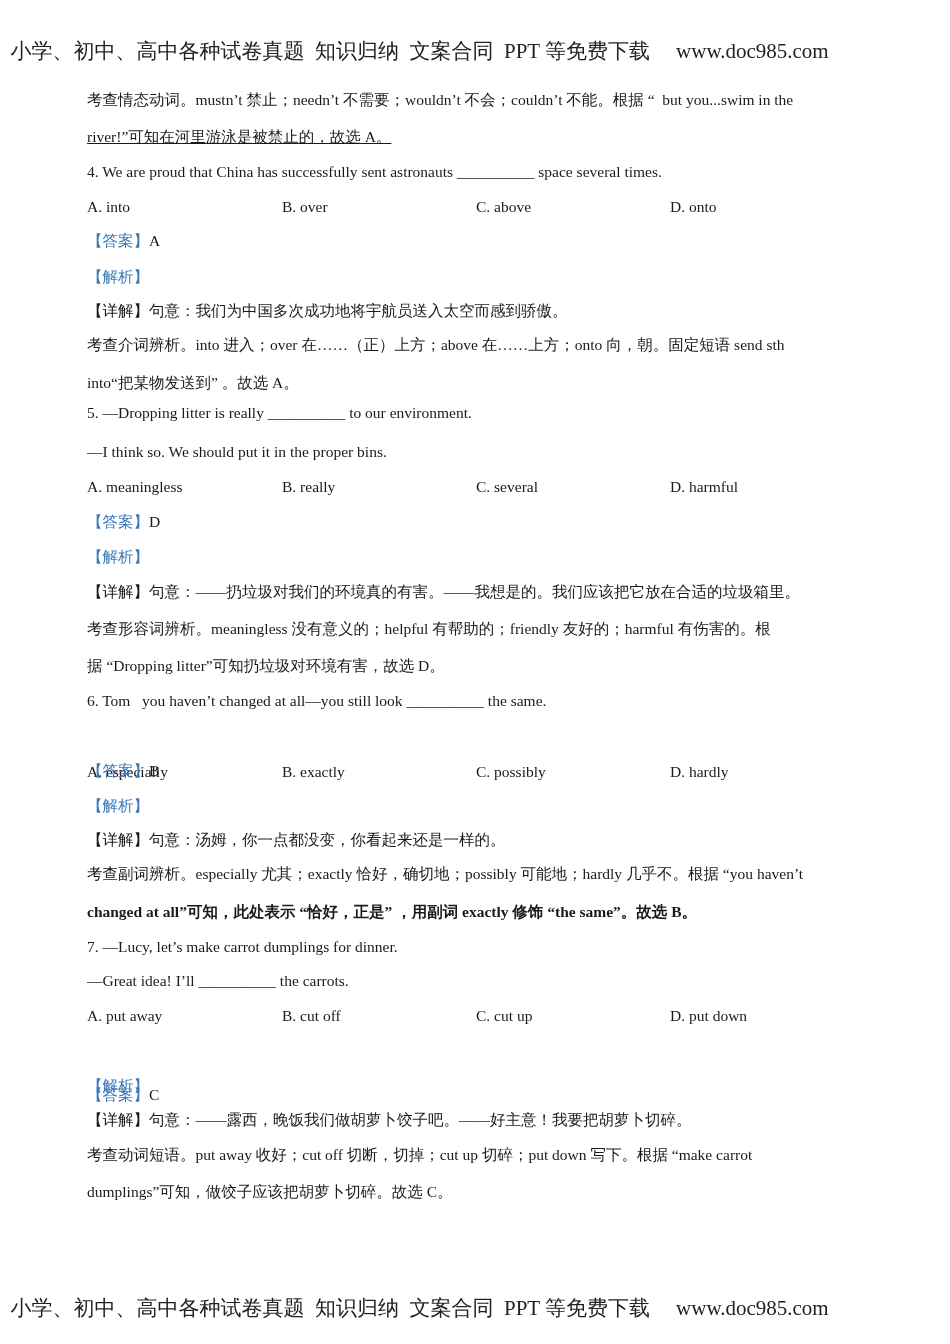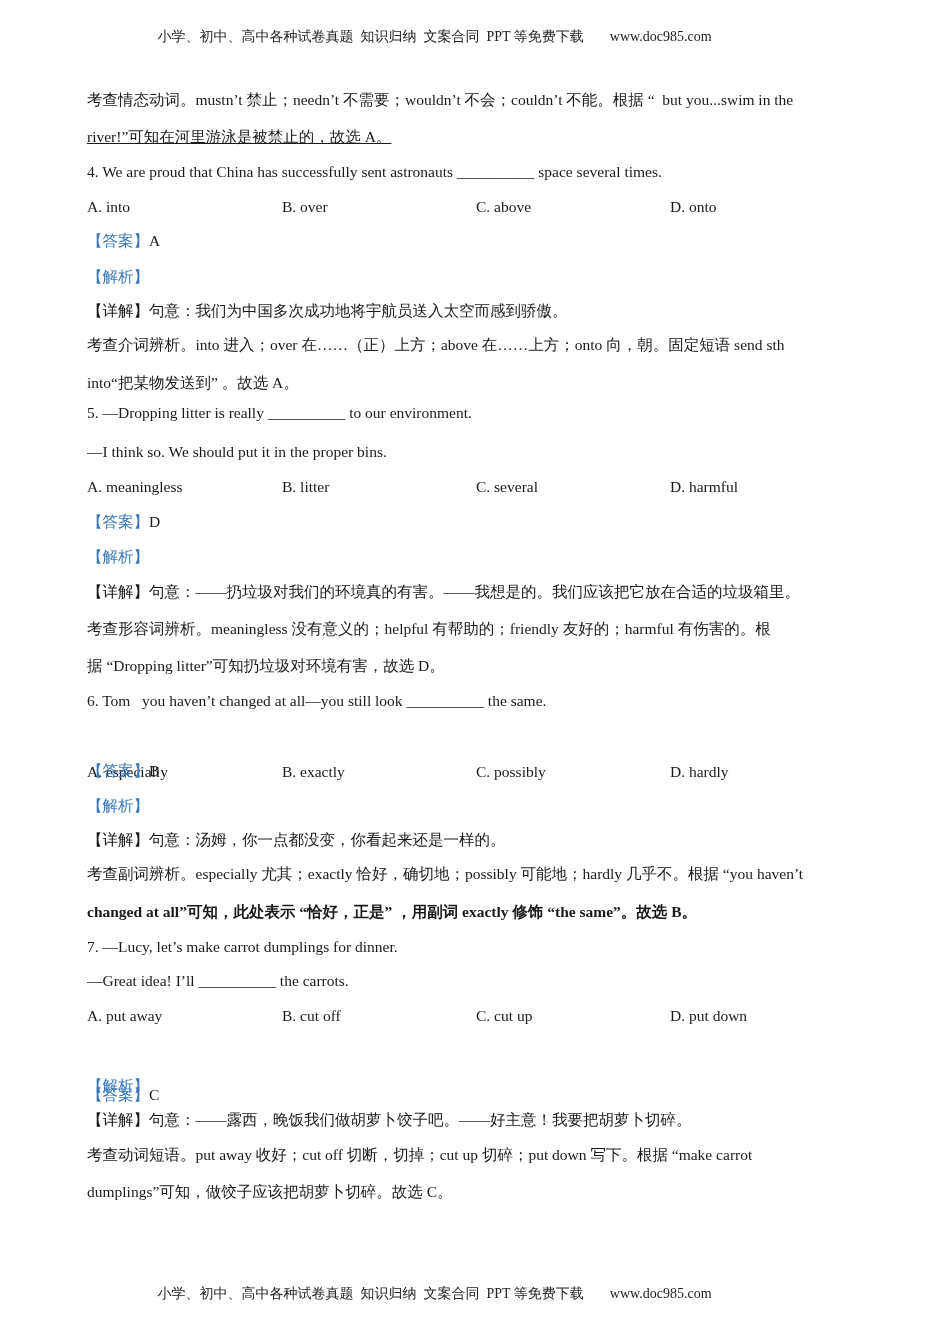--- a/index.html
+++ b/index.html
@@ -14,24 +14,23 @@
       overflow: hidden;
       font-family: "Liberation Serif", "DejaVu Serif", serif;
       color: #1a1a1a;
       font-size: 15.5px;
     }
     .banner {
       position: absolute;
       left: 0;
       width: 828px;
       text-align: center;
-      font-size: 14px;
+      font-size: 21px;
       color: #222;
       white-space: pre;
-      padding-left: 17px;
     }
     .banner.top { top: 12px; }
     .banner.bottom { top: 1269px; }
     .banner .url { margin-left: 26px; }
 
     .line {
       position: absolute;
       left: 87px;
       white-space: pre;
       line-height: 20px;
@@ -78,21 +77,21 @@
   <div class="line" style="top:301px;"><span>【详解】</span><span>句意：我们为中国多次成功地将宇航员送入太空而感到骄傲。</span></div>
   <div class="line" style="top:335px;">考查介词辨析。into 进入；over 在……（正）上方；above 在……上方；onto 向，朝。固定短语 send sth</div>
   <div class="line" style="top:373px;">into“把某物发送到” 。故选 A。</div>
 </div>
 
 <div>
   <div class="line" style="top:403px;">5. —Dropping litter is really __________ to our environment.</div>
   <div class="line" style="top:442px;">—I think so. We should put it in the proper bins.</div>
   <div class="opts" style="top:477px;">
     <span class="o0">A. meaningless</span>
-    <span class="o1">B. litter</span>
+    <span class="o1">B. really</span>
     <span class="o2">C. several</span>
     <span class="o3">D. harmful</span>
   </div>
   <div class="line" style="top:512px;"><span class="blue">【答案】</span><span>D</span></div>
   <div class="line blue" style="top:547px;">【解析】</div>
   <div class="line" style="top:582px;"><span>【详解】</span><span>句意：——扔垃圾对我们的环境真的有害。——我想是的。我们应该把它放在合适的垃圾箱里。</span></div>
   <div class="line" style="top:619px;">考查形容词辨析。meaningless 没有意义的；helpful 有帮助的；friendly 友好的；harmful 有伤害的。根</div>
   <div class="line" style="top:656px;">据 “Dropping litter”可知扔垃圾对环境有害，故选 D。</div>
 </div>
 

